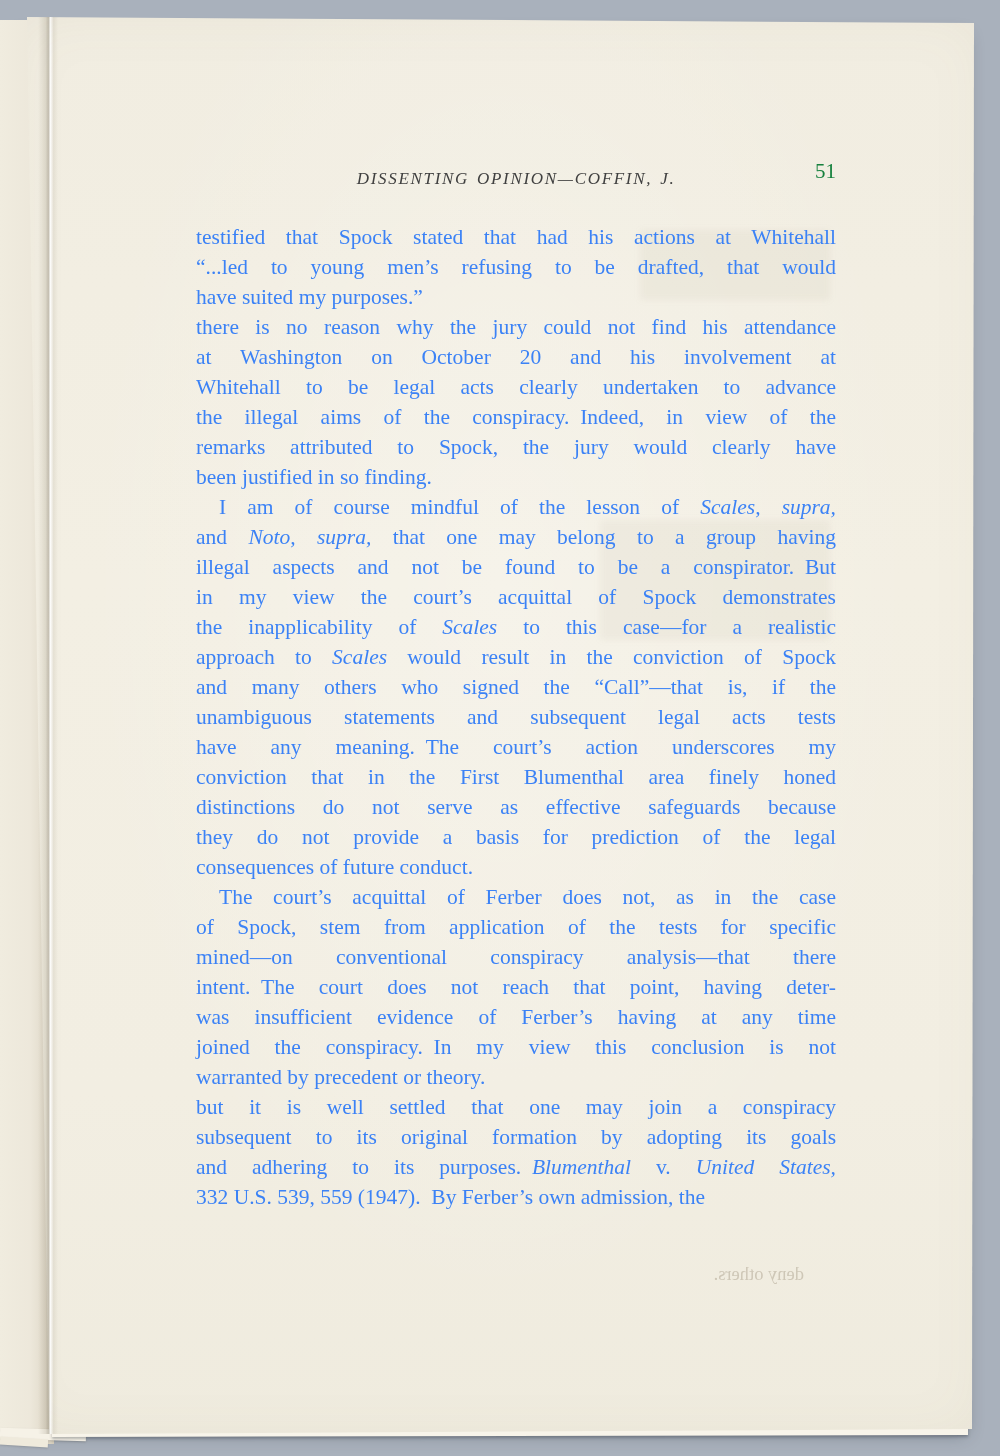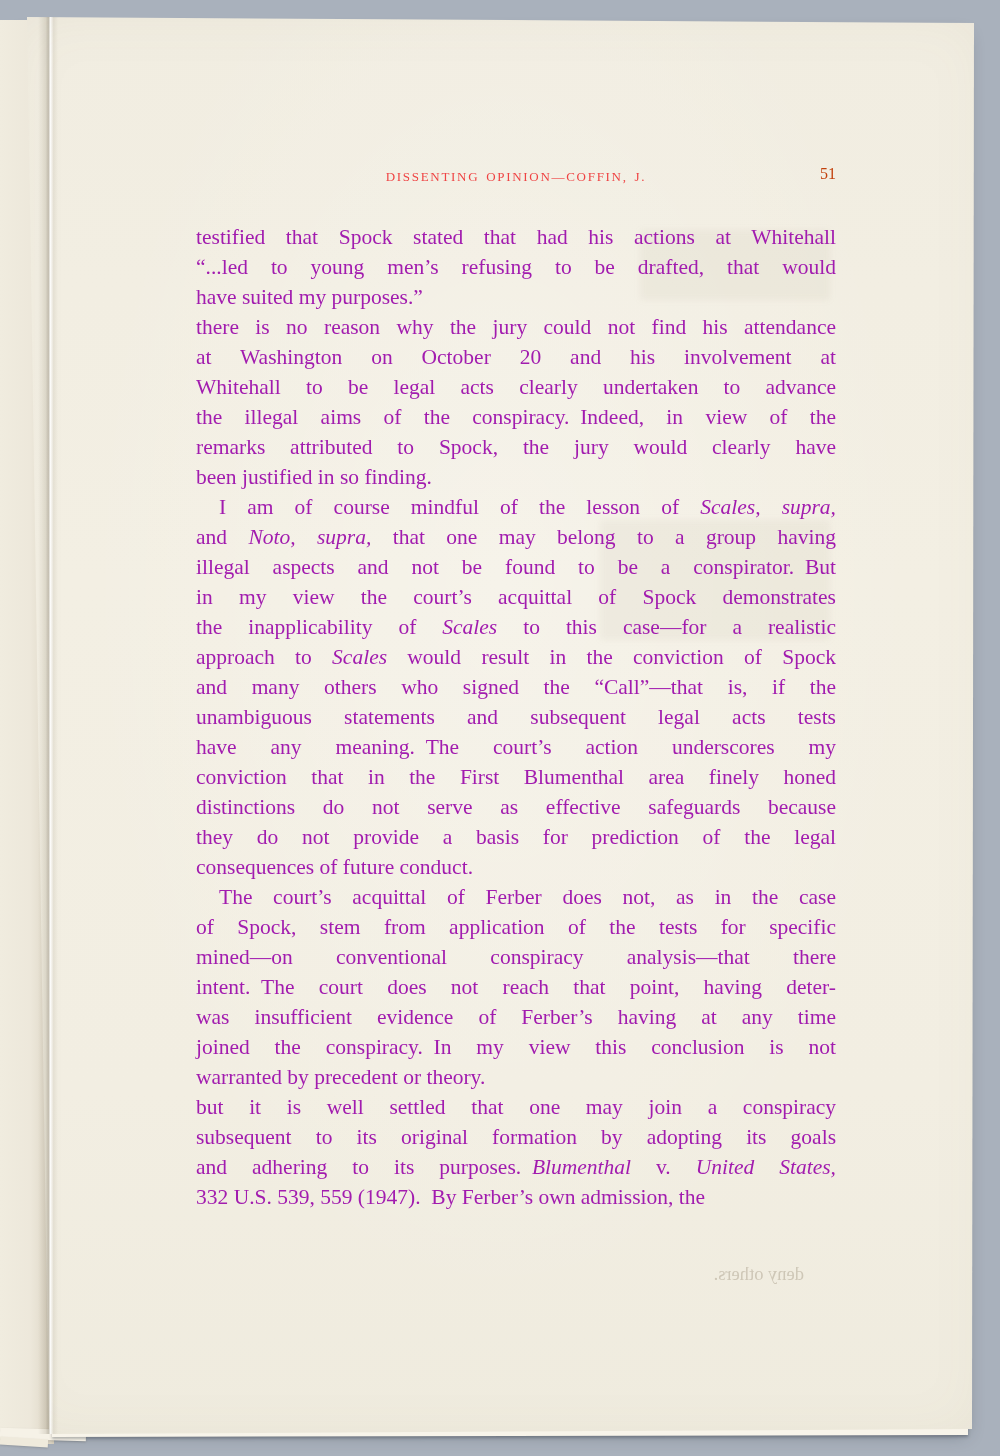--- a/index.html
+++ b/index.html
@@ -58,32 +58,33 @@
       rgba(90,82,62,0.30) 52%,
       rgba(255,255,255,0.85) 62%,
       rgba(120,110,88,0.10) 78%,
       rgba(120,110,88,0) 100%);
   }
 
   
   .running-title{
     position:absolute;left:196px;top:169px;width:640px;
     text-align:center;
-    font-size:13px;letter-spacing:1.7px;word-spacing:2px;
-    color:#ef4444;
+    font-size:17px;letter-spacing:1.7px;word-spacing:2px;
+    color:#404040;
+    font-style:italic;
   }
   .folio{
-    position:absolute;left:196px;top:165px;width:640px;
-    text-align:right;font-size:16px;color:#c2410c;
+    position:absolute;left:196px;top:159px;width:640px;
+    text-align:right;font-size:21px;color:#15803d;
   }
 
   
   .body-text{
     position:absolute;left:196px;top:222px;width:640px;
-    font-size:21.5px;line-height:30px;color:#a21caf;
+    font-size:21.5px;line-height:30px;color:#3b82f6;
   }
   .body-text .line{white-space:normal;}
   .body-text .line.just{text-align:justify;text-align-last:justify;}
   .body-text .line.indent{text-indent:23px;}
   .it{font-style:italic;}
 
   
   .bleed{
     position:absolute;left:694px;top:1264px;width:110px;
     font-size:18.5px;color:#b3a996;

